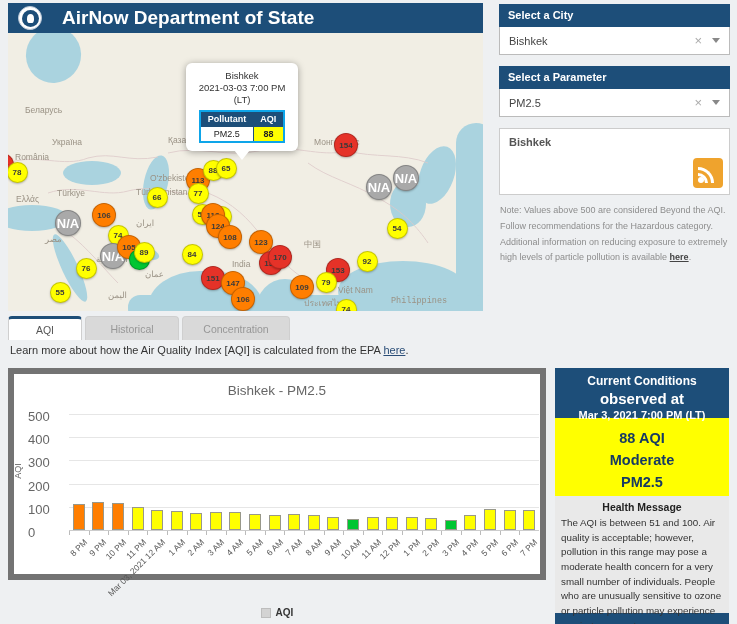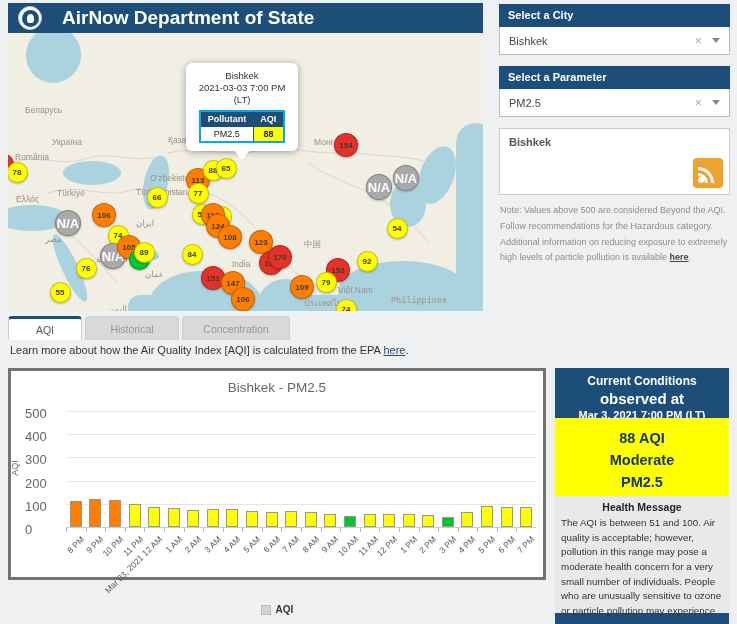--- a/index.html
+++ b/index.html
@@ -65,21 +65,21 @@
   
   .tabs { position:absolute; left:8px; top:316px; display:flex; gap:3px; height:24px; }
   .tab { background:#d9d9d9; border:1px solid #cfcfcf; border-bottom:none; border-radius:4px 4px 0 0;
     color:#979797; font-size:10.5px; display:flex; align-items:center; justify-content:center; cursor:pointer; }
   .tab.active { background:#fff; border-top:3px solid #1d4e79; color:#555; }
   .learn-more { position:absolute; left:10px; top:344px; font-size:11px; color:#333; }
   .learn-more a { color:#2a4d77; font-weight:normal; }
 
   
   .chart-panel { position:absolute; left:8px; top:368px; width:538px; height:212px;
-    background:#fff; border:3px solid #737373; }
+    background:#fff; border:6px solid #737373; }
   .chart-title { position:absolute; left:0; right:0; top:9px; text-align:center;
     font-size:13.5px; color:#666; }
   .y-axis-label { position:absolute; left:-27px; top:92px; width:62px; text-align:center;
     font-size:9px; color:#666; transform:rotate(-90deg); }
   .gridline { position:absolute; left:55px; width:470px; height:1px; background:#e6e6e6; }
   .ytick { position:absolute; width:34px; font-size:13px; color:#666; }
   .x-axis { position:absolute; left:55px; top:156px; width:470px; height:1px; background:#ccc; }
   .xtick { position:absolute; width:1px; height:4px; background:#bbb; top:157px; }
   .bar { position:absolute; width:12px; border:1px solid #98988a; }
   .xlab { position:absolute; white-space:nowrap; font-size:8.5px; color:#555;
@@ -149,21 +149,21 @@
         <span class="map-label" style="left: 7px; top: 119px;">România</span>
         <span class="map-label" style="left: 49px; top: 155px;">Türkiye</span>
         <span class="map-label" style="left: 8px; top: 161px;">Ελλάς</span>
         <span class="map-label" style="left: 160px; top: 102px;">Қазақстан</span>
         <span class="map-label" style="left: 142px; top: 140px;">O'zbekiston</span>
         <span class="map-label" style="left: 128px; top: 154px;">Türkmenistan</span>
         <span class="map-label" style="left: 128px; top: 185px;">ایران</span>
         <span class="map-label" style="left: 37px; top: 201px;">مصر</span>
         <span class="map-label" style="left: 88px; top: 221px;">السعودية</span>
         <span class="map-label" style="left: 137px; top: 236px;">عمان</span>
-        <span class="map-label" style="left: 100px; top: 271px;">اليمن</span>
+        <span class="map-label" style="left: 100px; top: 257px;">اليمن</span>
         <span class="map-label" style="left: 306px; top: 104px;">Монгол Улс</span>
         <span class="map-label" style="left: 296px; top: 158px; margin-top: 48px;">中国</span>
         <span class="map-label" style="left: 224px; top: 226px;">India</span>
         <span class="map-label" style="left: 296px; top: 263px;">ประเทศไทย</span>
         <span class="map-label" style="left: 330px; top: 252px;">Việt Nam</span>
         <span class="map-label" style="left: 383px; top: 263px; font-family: Liberation Mono, monospace;">Philippines</span>
       </div>
     <div>
         <div class="marker" style="height: 24px; width: 24px; left: -18px; top: 120px; background: rgb(229, 50, 40);">172</div>
         <div class="marker" style="height: 21px; width: 21px; left: -1.5px; top: 128.5px; background: rgb(255, 255, 0);">78</div>

